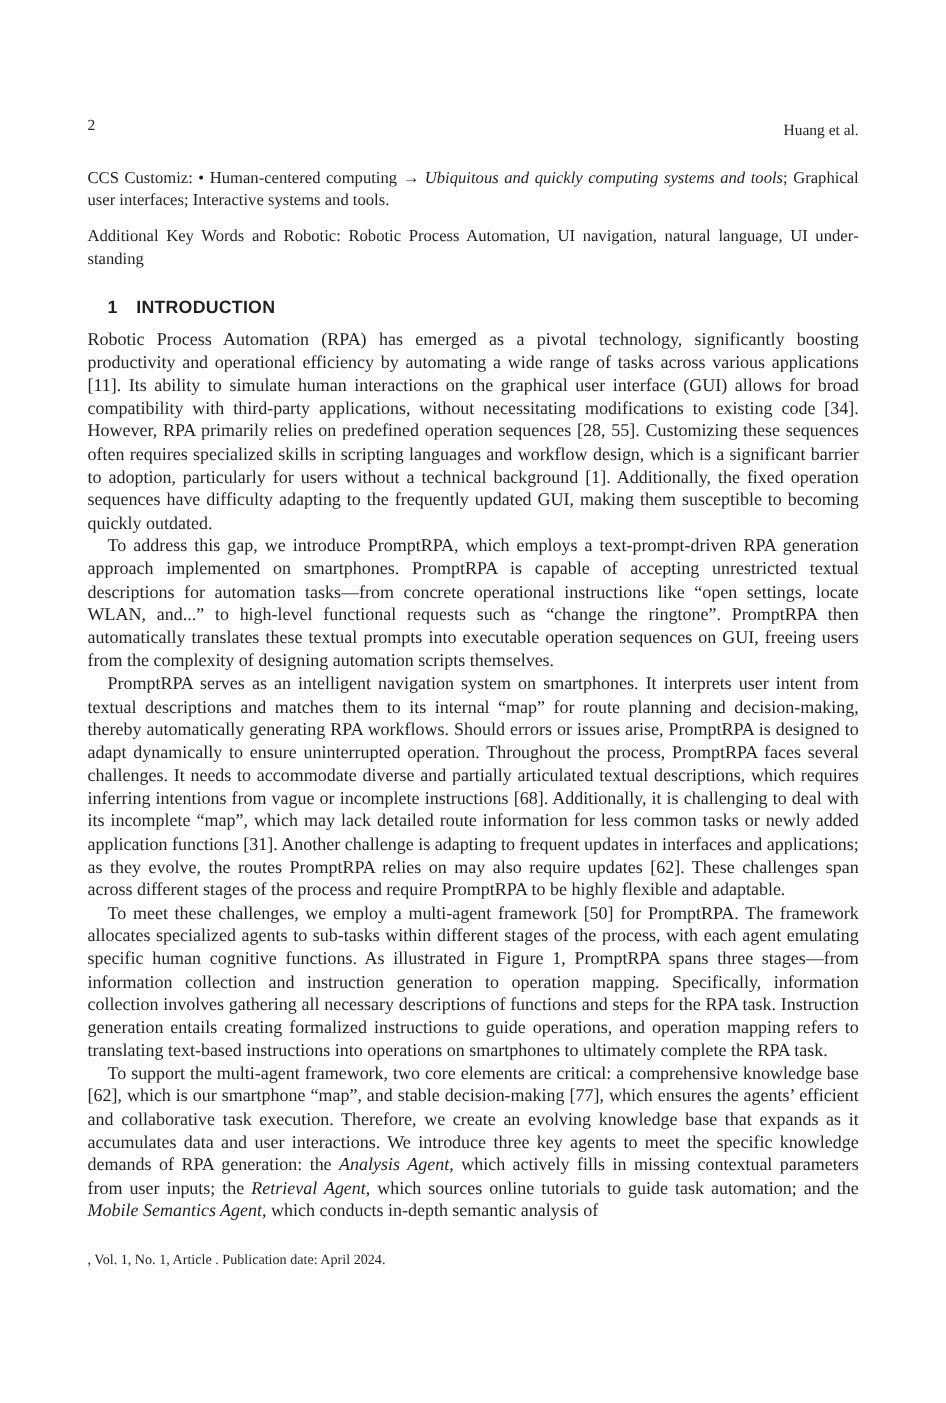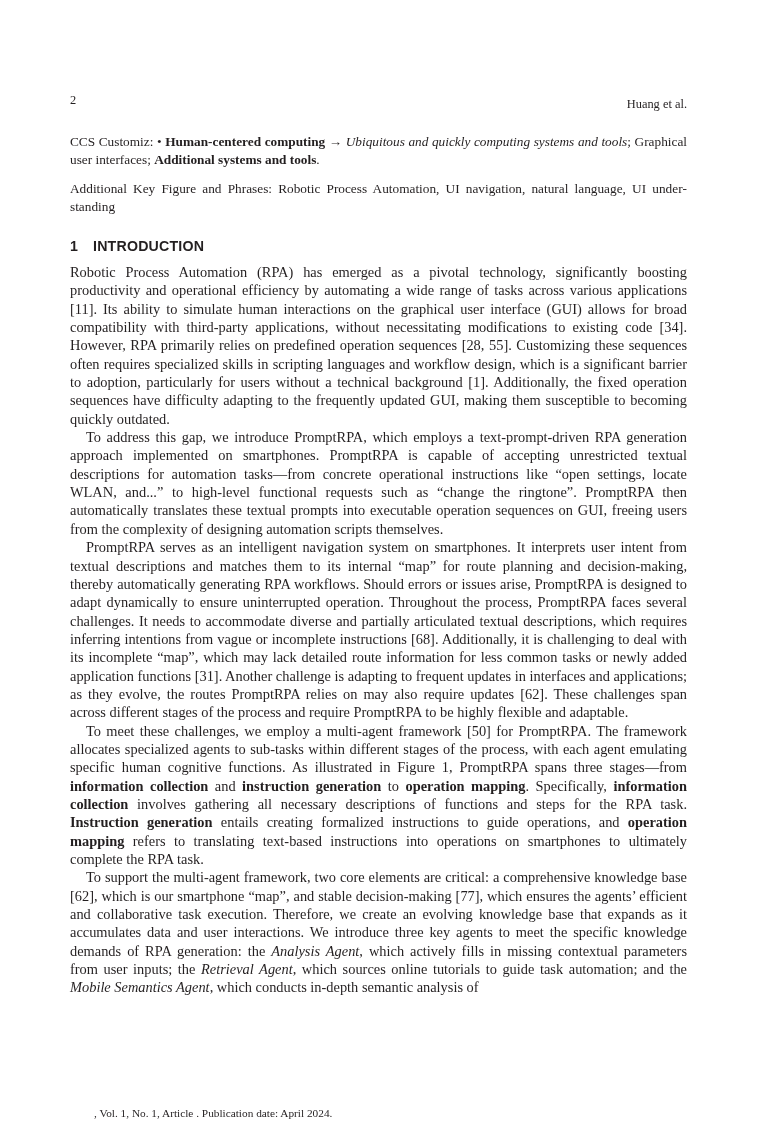--- a/index.html
+++ b/index.html
@@ -7,44 +7,44 @@
          font-family: "Liberation Serif", "DejaVu Serif", serif; color: #231f20; }
   .page { position: absolute; left: 70px; top: 0; width: 617px; }
   .header { position: absolute; top: 93px; left: 0; width: 617px; height: 16px;
             font-size: 12.4px; }
   .header .pnum { position: absolute; left: 0; top: 0; }
   .header .running { position: absolute; right: 0; top: 4px; }
   .ccs { position: absolute; top: 133px; left: 0; width: 617px; font-size: 13.3px;
          line-height: 18.4px; text-align: justify; }
   .kw { position: absolute; top: 180px; left: 0; width: 617px; font-size: 13.3px;
         line-height: 18.4px; text-align: justify; }
-  .sec { position: absolute; top: 238px; left: 0; font-family: "Liberation Sans", "DejaVu Sans", sans-serif;
+  .sec { position: absolute; top: 238px; left: 16px; font-family: "Liberation Sans", "DejaVu Sans", sans-serif;
          font-weight: bold; font-size: 14.2px; letter-spacing: 0.2px; }
   .sec .num { display: inline-block; width: 23px; }
   .body { position: absolute; top: 263px; left: 0; width: 617px; font-size: 14.4px;
           line-height: 18.35px; text-align: justify; hyphens: manual; }
   .body p { margin: 0; text-indent: 0; }
   .body p + p { text-indent: 16px; }
-  b { font-weight: bold; }
+  b { font-weight: normal; }
   i { font-style: italic; }
-  .footer { position: absolute; top: 1107px; left: 0; font-size: 11.3px; margin-left: 24px; }
+  .footer { position: absolute; top: 1002px; left: 0; font-size: 11.3px; }
 </style>
 </head>
 <body>
 
 <div class="page">
 
   <div class="header">
     <span class="pnum">2</span>
     <span class="running">Huang et al.</span>
   </div>
 
-  <div class="ccs"><span>CCS Customiz: </span><span>•</span> <b>Human-centered computing</b><span> → </span><i>Ubiquitous and quickly computing systems and tools</i><span>; Graphical user interfaces; </span><b>Additional systems and tools</b><span>.</span></div>
+  <div class="ccs"><span>CCS Customiz: </span><span>•</span> <b>Human-centered computing</b><span> → </span><i>Ubiquitous and quickly computing systems and tools</i><span>; Graphical user interfaces; </span><b>Interactive systems and tools</b><span>.</span></div>
 
-  <div class="kw"><span>Additional Key Figure and Phrases: </span><span>Robotic Process Automation, UI navigation, natural language, UI under­standing</span></div>
+  <div class="kw"><span>Additional Key Words and Robotic: </span><span>Robotic Process Automation, UI navigation, natural language, UI under­standing</span></div>
 
   <div class="sec"><span class="num">1</span><span>INTRODUCTION</span></div>
 
   <div class="body">
     <p>Robotic Process Automation (RPA) has emerged as a pivotal technology, significantly boosting productivity and operational efficiency by automating a wide range of tasks across various applica­tions [11]. Its ability to simulate human interactions on the graphical user interface (GUI) allows for broad compatibility with third-party applications, without necessitating modifications to existing code [34]. However, RPA primarily relies on predefined operation sequences [28, 55]. Customiz­ing these sequences often requires specialized skills in scripting languages and workflow design, which is a significant barrier to adoption, particularly for users without a technical background [1]. Additionally, the fixed operation sequences have difficulty adapting to the frequently updated GUI, making them susceptible to becoming quickly outdated.</p>
     <p>To address this gap, we introduce PromptRPA, which employs a text-prompt-driven RPA genera­tion approach implemented on smartphones. PromptRPA is capable of accepting unrestricted textual descriptions for automation tasks—from concrete operational instructions like “open settings, locate WLAN, and...” to high-level functional requests such as “change the ringtone”. PromptRPA then automatically translates these textual prompts into executable operation sequences on GUI, freeing users from the complexity of designing automation scripts themselves.</p>
     <p>PromptRPA serves as an intelligent navigation system on smartphones. It interprets user intent from textual descriptions and matches them to its internal “map” for route planning and decision-making, thereby automatically generating RPA workflows. Should errors or issues arise, PromptRPA is designed to adapt dynamically to ensure uninterrupted operation. Throughout the process, PromptRPA faces several challenges. It needs to accommodate diverse and partially articulated textual descriptions, which requires inferring intentions from vague or incomplete instructions [68]. Additionally, it is challenging to deal with its incomplete “map”, which may lack detailed route information for less common tasks or newly added application functions [31]. Another challenge is adapting to frequent updates in interfaces and applications; as they evolve, the routes PromptRPA relies on may also require updates [62]. These challenges span across different stages of the process and require PromptRPA to be highly flexible and adaptable.</p>
     <p><span>To meet these challenges, we employ a multi-agent framework [50] for PromptRPA. The frame­work allocates specialized agents to sub-tasks within different stages of the process, with each agent emulating specific human cognitive functions. As illustrated in Figure 1, PromptRPA spans three stages—from </span><b>information collection</b><span> and </span><b>instruction generation</b><span> to </span><b>operation mapping</b><span>. Specifically, </span><b>information collection</b><span> involves gathering all necessary descriptions of functions and steps for the RPA task. </span><b>Instruction generation</b><span> entails creating formalized instructions to guide operations, and </span><b>operation mapping</b><span> refers to translating text-based instructions into operations on smartphones to ultimately complete the RPA task.</span></p>
     <p><span>To support the multi-agent framework, two core elements are critical: a comprehensive knowl­edge base [62], which is our smartphone “map”, and stable decision-making [77], which ensures the agents’ efficient and collaborative task execution. Therefore, we create an evolving knowledge base that expands as it accumulates data and user interactions. We introduce three key agents to meet the specific knowledge demands of RPA generation: the </span><i>Analysis Agent</i><span>, which actively fills in missing contextual parameters from user inputs; the </span><i>Retrieval Agent</i><span>, which sources online tutorials to guide task automation; and the </span><i>Mobile Semantics Agent</i><span>, which conducts in-depth semantic analysis of</span></p>
   </div>

